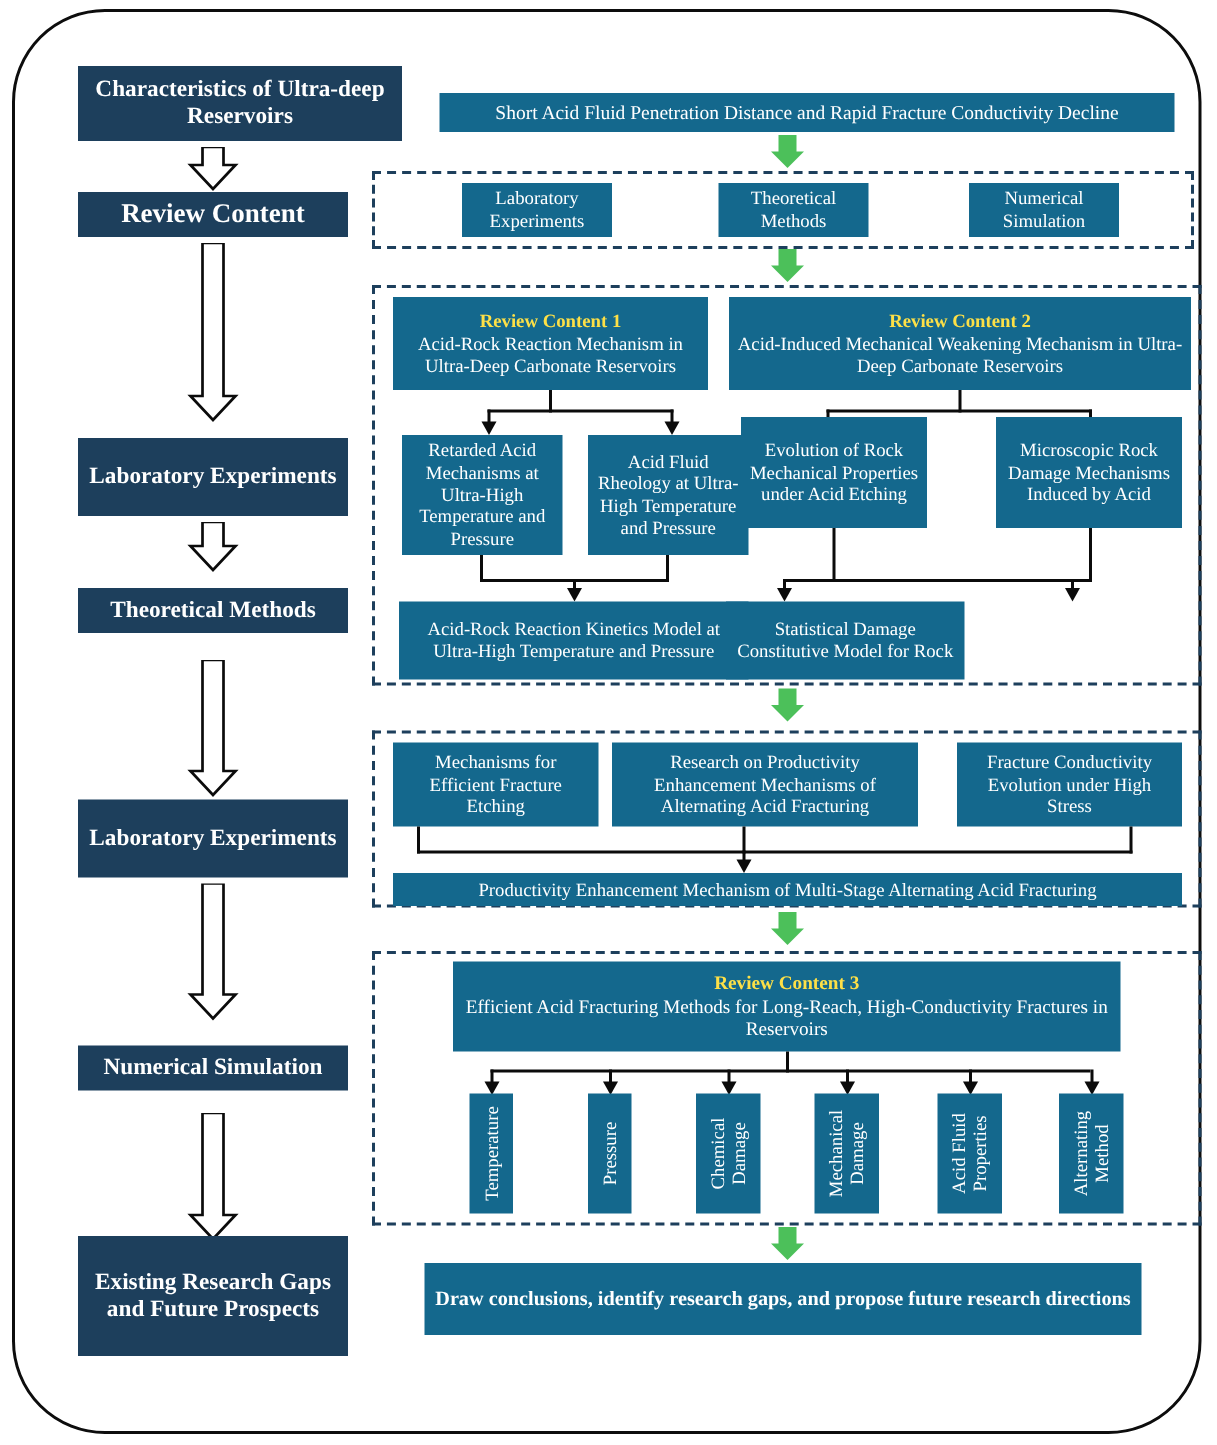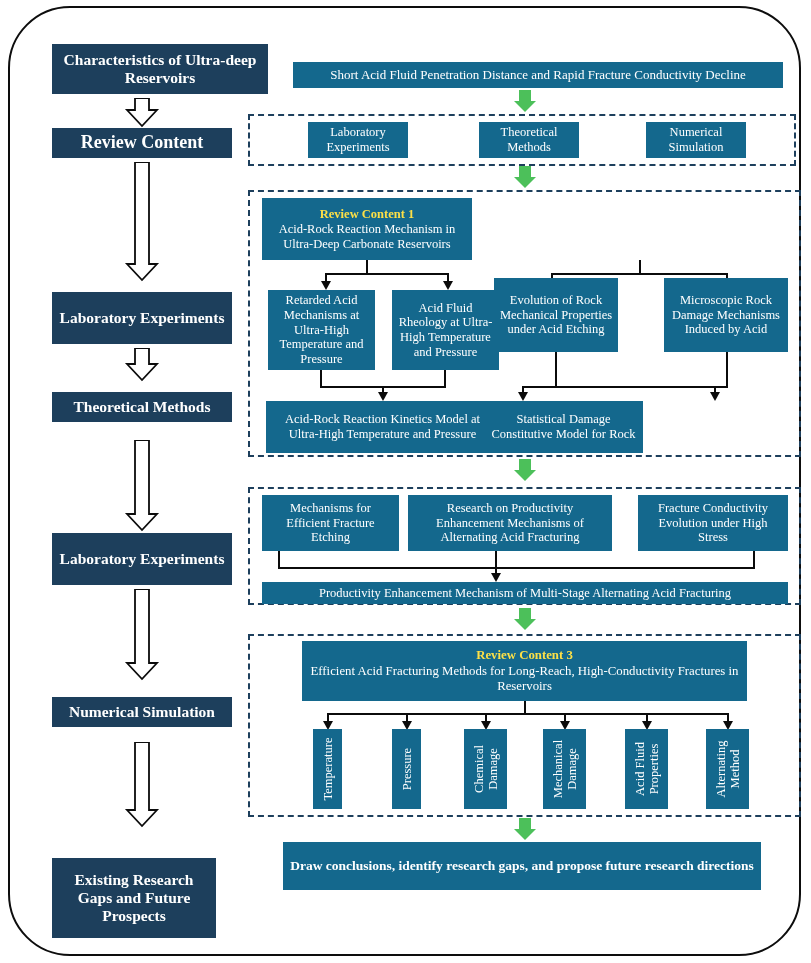--- a/index.html
+++ b/index.html
@@ -168,21 +168,21 @@
   <div class="navy-box" style="left:52px;top:697px;width:180px;height:30px;font-size:15.5px;">
     <span>Numerical Simulation</span>
   </div>
 
   <div class="warrow" style="left:122px;top:742px;">
     <svg width="40" height="86" viewBox="0 0 40 86">
       <polygon points="13,0 27,0 27,68 35,68 20,84 5,68 13,68" fill="#ffffff" stroke="#0b0b0b" stroke-width="1.8"></polygon>
     </svg>
   </div>
 
-  <div class="navy-box" style="left:52px;top:858px;width:164px;height:80px;font-size:15.5px;">
+  <div class="navy-box" style="left:52px;top:824px;width:180px;height:80px;font-size:15.5px;">
     <span>Existing Research Gaps and Future Prospects</span>
   </div>
 
   <div class="teal-box" style="left:293px;top:62px;width:490px;height:26px;font-size:13px;">
     <span>Short Acid Fluid Penetration Distance and Rapid Fracture Conductivity Decline</span>
   </div>
 
   <div class="garrow" style="left:514px;top:90px;width:22px;height:22px;">
     <div class="shaft"></div>
     <div class="head"></div>
@@ -207,20 +207,26 @@
 
   <div class="dash-group" style="left:248px;top:190px;width:553px;height:267px;"></div>
 
   <div class="teal-box" style="left:262px;top:198px;width:210px;height:62px;font-size:12.5px;">
     <span class="inner">
       <span class="rc-title">Review Content 1</span>
       <span>Acid-Rock Reaction Mechanism in Ultra-Deep Carbonate Reservoirs</span>
     </span>
   </div>
 
+  <div class="teal-box" style="left:486px;top:198px;width:308px;height:62px;font-size:12.5px;">
+    <span class="inner">
+      <span class="rc-title">Review Content 2</span>
+      <span>Acid-Induced Mechanical Weakening Mechanism in Ultra-Deep Carbonate Reservoirs</span>
+    </span>
+  </div>
 
   <div class="vline" style="left:366px;top:260px;height:15px;"></div>
   <div class="hline" style="left:325px;top:273px;width:124px;"></div>
   <div class="vline" style="left:325px;top:273px;height:10px;"></div>
   <div class="arrowhead" style="left:320.6px;top:281px;"></div>
   <div class="vline" style="left:447px;top:273px;height:10px;"></div>
   <div class="arrowhead" style="left:442.6px;top:281px;"></div>
 
   <div class="vline" style="left:639px;top:260px;height:15px;"></div>
   <div class="hline" style="left:551px;top:273px;width:177px;"></div>

